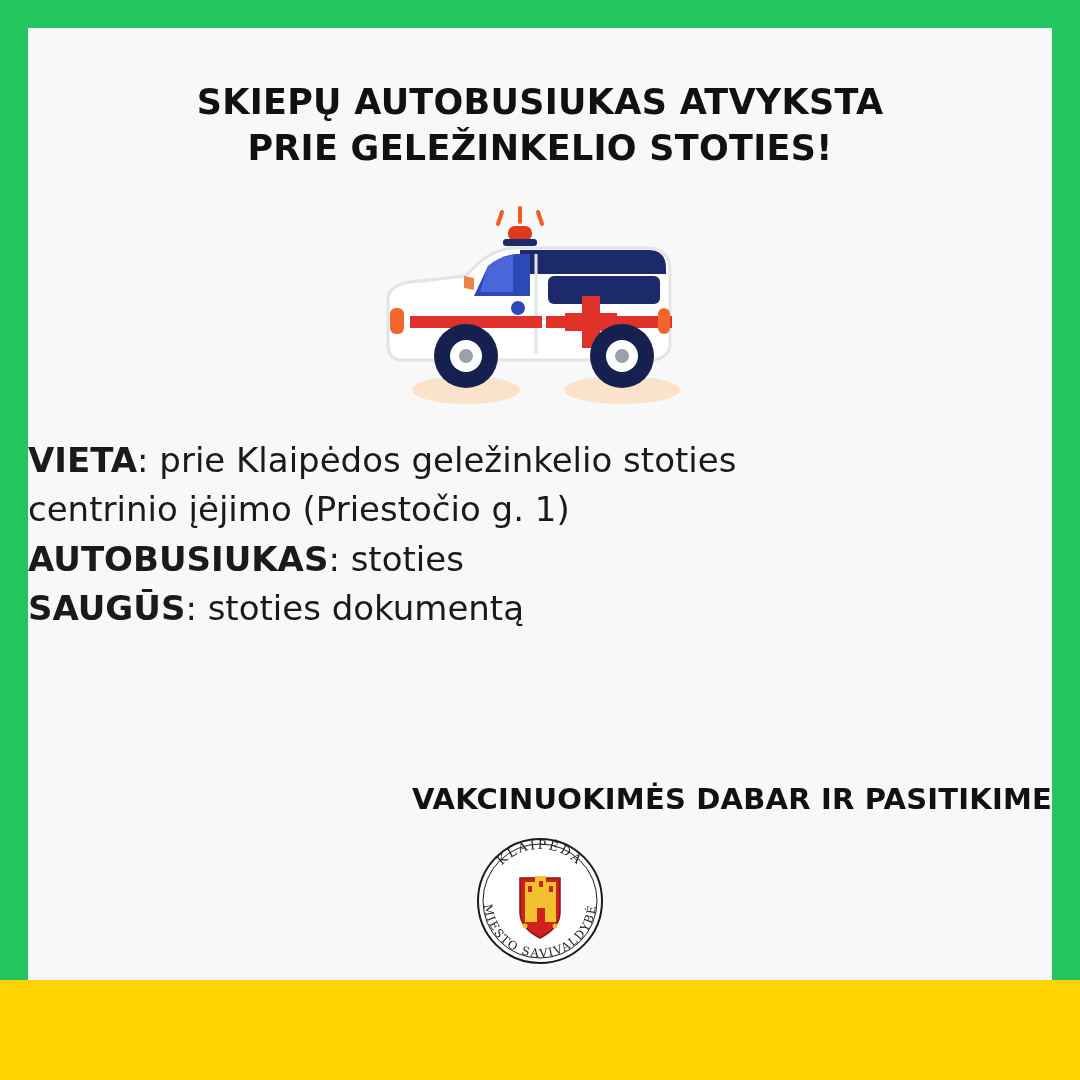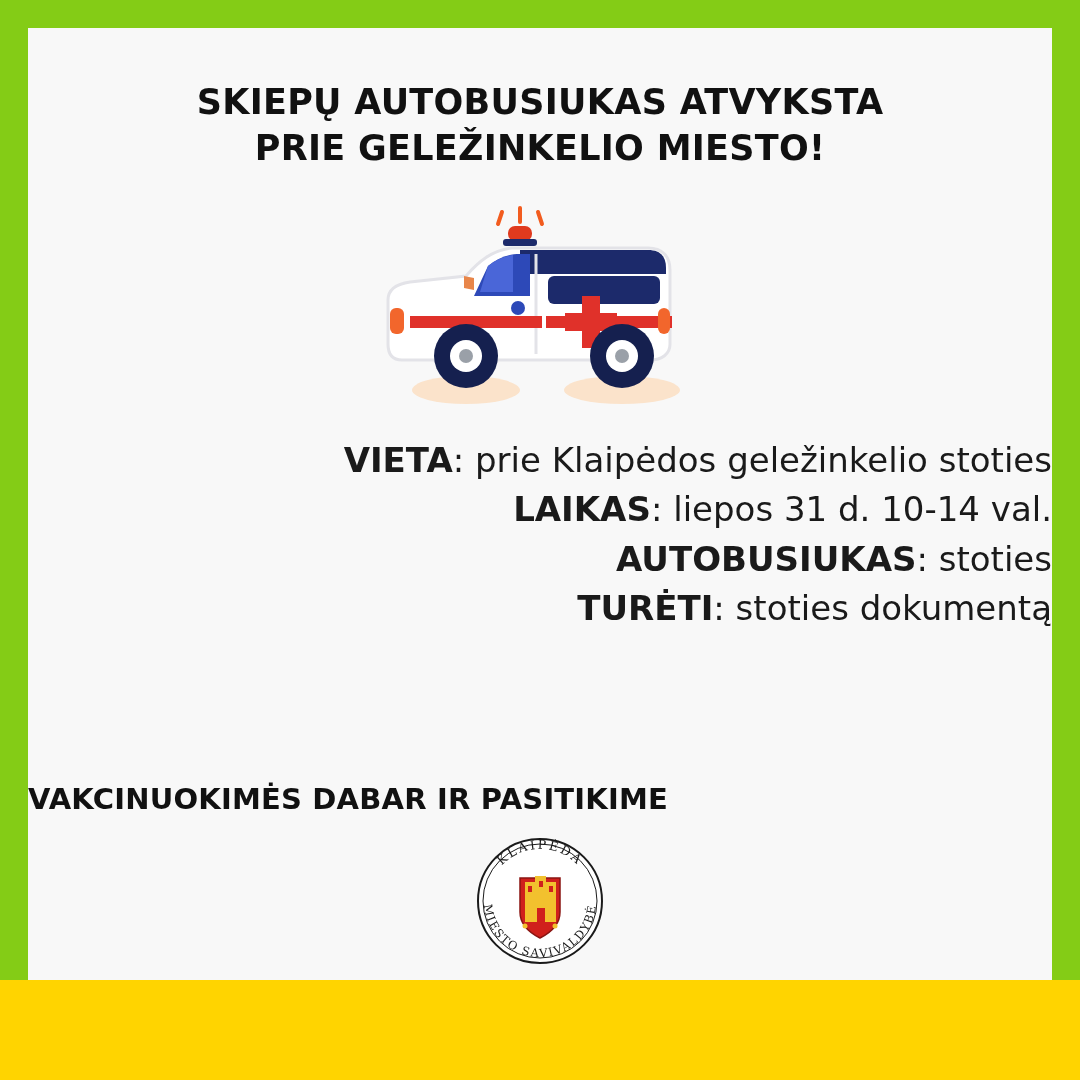--- a/index.html
+++ b/index.html
@@ -10,21 +10,21 @@
     width: 1080px;
     height: 1080px;
     background: #FFD400;
     font-family: "DejaVu Sans", sans-serif;
     overflow: hidden;
   }
   .poster {
     position: relative;
     width: 1080px;
     height: 1080px;
-    background: #84cc16;
+    background: #22c55e;
     box-sizing: border-box;
   }
   .inner-card {
     position: absolute;
     left: 28px;
     top: 28px;
     width: 1024px;
     height: 952px;
     background: #F8F8F8;
     box-sizing: border-box;
@@ -49,37 +49,37 @@
     height: 230px;
     display: flex;
     align-items: center;
     justify-content: center;
   }
   .details {
     position: absolute;
     top: 408px;
     left: 0;
     width: 100%;
-    text-align: right;
+    text-align: left;
     font-size: 34px;
     line-height: 1.45;
     color: #1a1a1a;
   }
   .details .line {
     display: block;
   }
   .details b {
     font-weight: bold;
   }
   .callout {
     position: absolute;
     top: 752px;
     left: 0;
     width: 100%;
-    text-align: left;
+    text-align: right;
     font-size: 29px;
     font-weight: bold;
     line-height: 1.35;
     letter-spacing: 0.2px;
     color: #111111;
   }
   .logo-wrap {
     position: absolute;
     bottom: 4px;
     left: 0;
@@ -98,21 +98,21 @@
 </style>
 </head>
 <body>
 
 <div class="poster">
 
   <div class="inner-card">
 
     <div class="headline">
       <span>SKIEPŲ AUTOBUSIUKAS ATVYKSTA</span><br>
-      <span>PRIE GELEŽINKELIO MIESTO!</span>
+      <span>PRIE GELEŽINKELIO STOTIES!</span>
     </div>
 
     <div class="illustration">
       <svg width="340" height="215" viewBox="0 0 340 215" xmlns="http://www.w3.org/2000/svg">
 
         <ellipse cx="96" cy="186" rx="54" ry="14" fill="#FBE3CB"></ellipse>
         <ellipse cx="252" cy="186" rx="58" ry="14" fill="#FBE3CB"></ellipse>
 
         <g stroke="#F25C1F" stroke-width="4" stroke-linecap="round">
           <line x1="132" y1="8" x2="128" y2="20"></line>
@@ -149,23 +149,23 @@
         <circle cx="96" cy="152" r="16" fill="#FFFFFF"></circle>
         <circle cx="96" cy="152" r="7" fill="#9AA0A8"></circle>
         <circle cx="252" cy="152" r="32" fill="#15204F"></circle>
         <circle cx="252" cy="152" r="16" fill="#FFFFFF"></circle>
         <circle cx="252" cy="152" r="7" fill="#9AA0A8"></circle>
       </svg>
     </div>
 
     <div class="details">
       <span class="line"><b>VIETA</b><span>: </span><span>prie Klaipėdos geležinkelio stoties</span></span>
-      <span class="line"><b>LAIKAS</b><span>: </span><span>liepos 31 d. 10-14 val.</span></span>
+      <span class="line"><span>centrinio įėjimo (Priestočio g. 1)</span></span>
       <span class="line"><b>AUTOBUSIUKAS</b><span>: </span><span>stoties</span></span>
-      <span class="line"><b>TURĖTI</b><span>: </span><span>stoties dokumentą</span></span>
+      <span class="line"><b>SAUGŪS</b><span>: </span><span>stoties dokumentą</span></span>
     </div>
 
     <div class="callout">
       <span>VAKCINUOKIMĖS DABAR IR PASITIKIME</span><br>
     </div>
 
     <div class="logo-wrap">
       <svg width="150" height="150" viewBox="0 0 150 150" xmlns="http://www.w3.org/2000/svg">
         <defs>
           <path id="arcTop" d="M 75,75 m -52,0 a 52,52 0 0 1 104,0" fill="none"></path>

